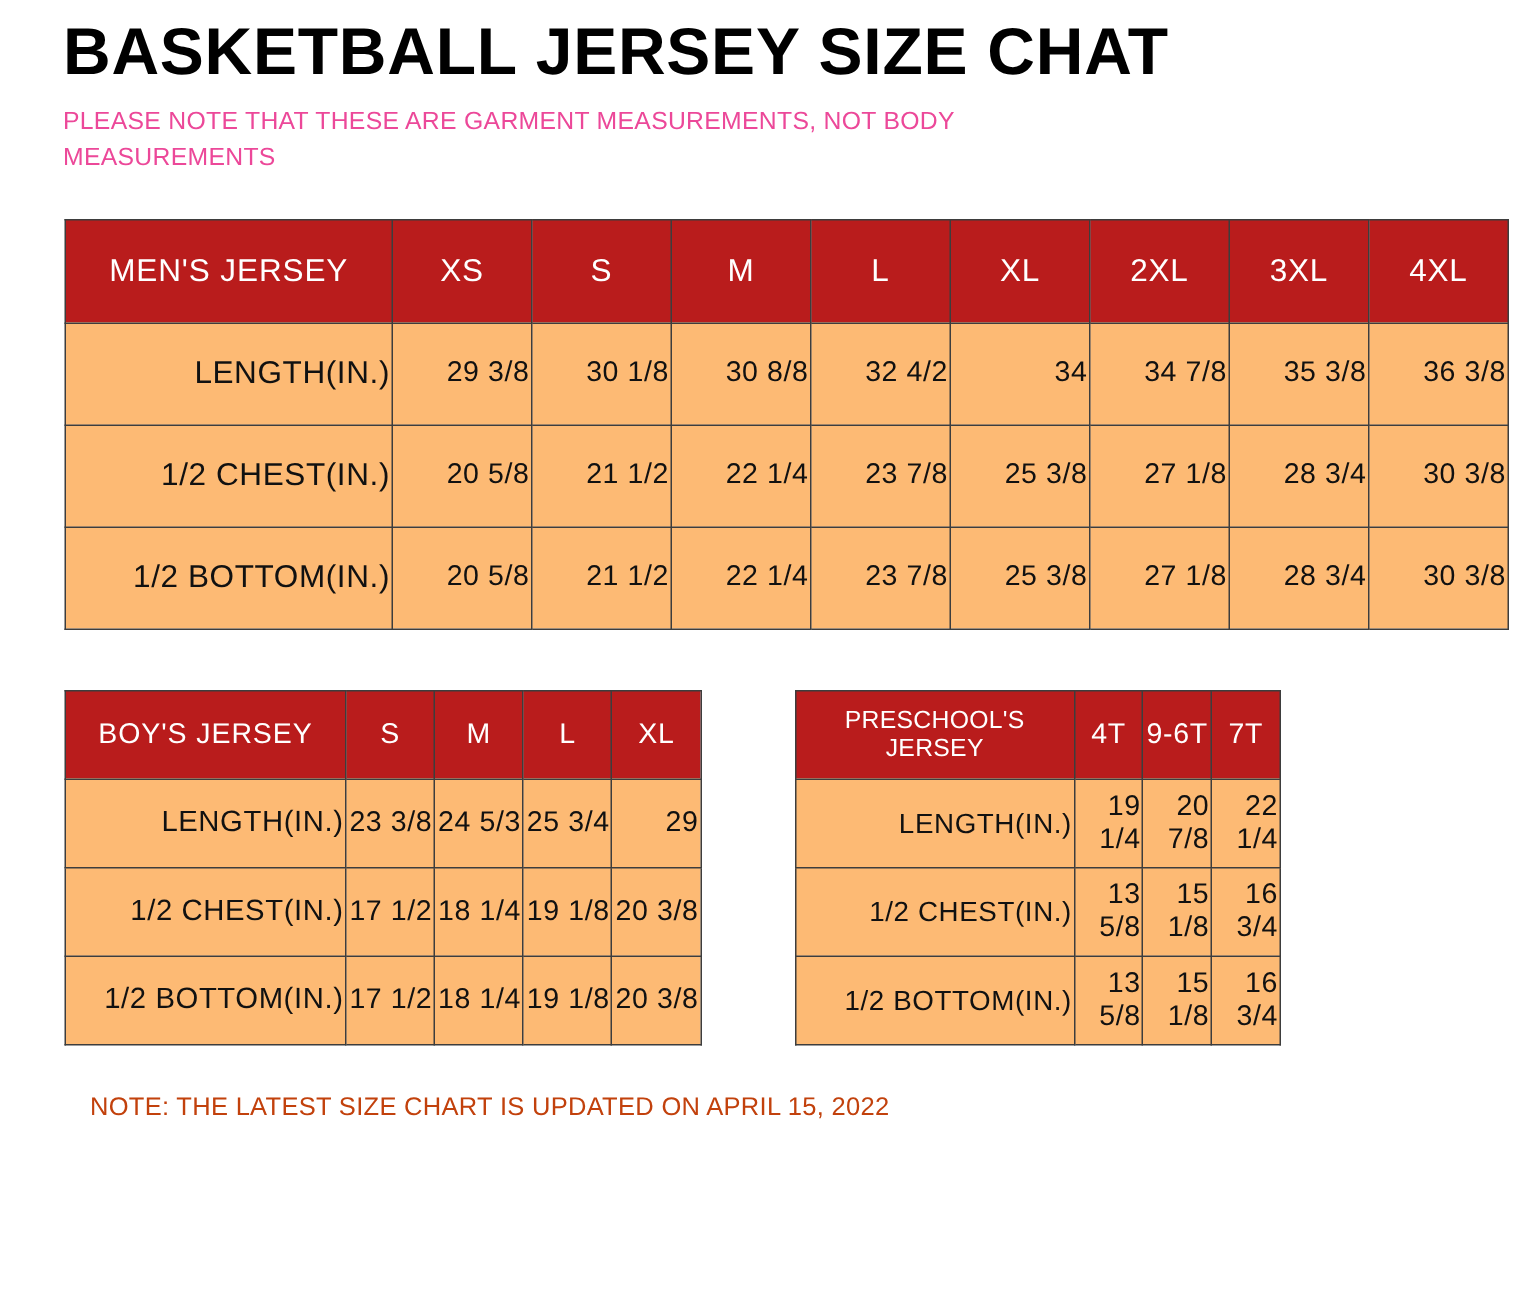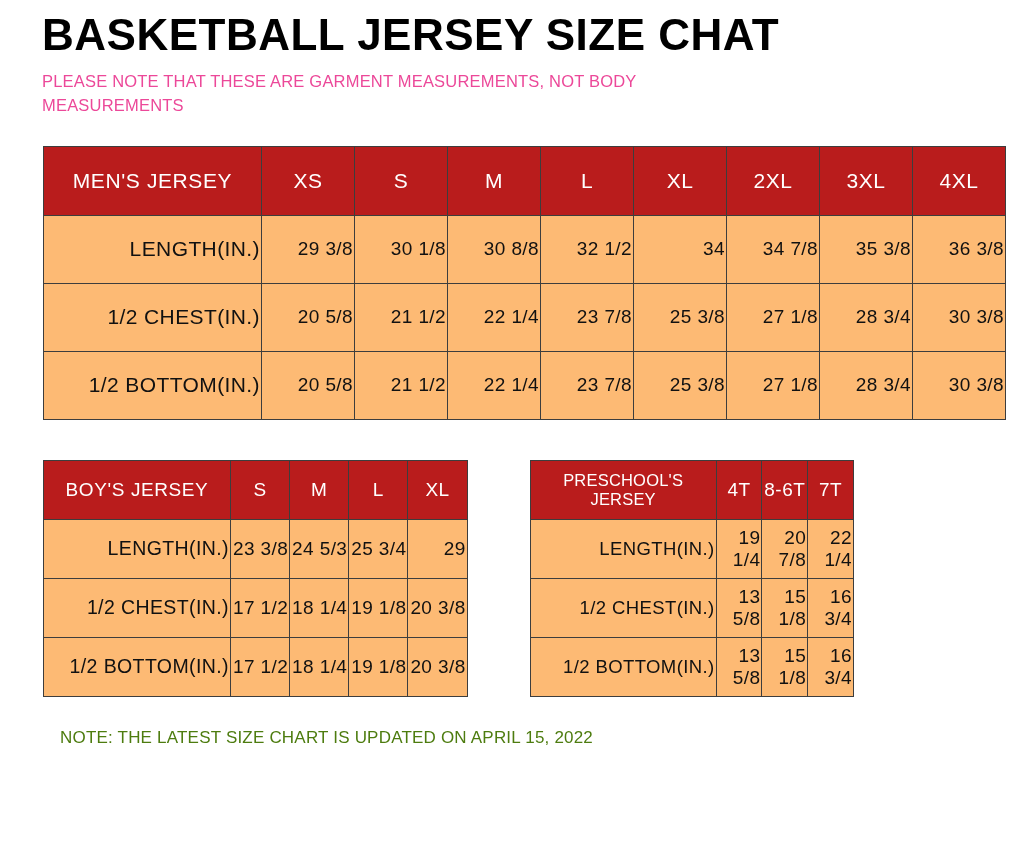--- a/index.html
+++ b/index.html
@@ -104,21 +104,21 @@
     font-size: 19px;
     height: 56px;
   }
   .lower .body-row td.label-cell { font-size: 19.5px; }
 
   #pre-table .hdr td.label-cell { font-size: 16.5px; letter-spacing: 0.2px; }
   #pre-table .hdr td { font-size: 19px; }
   #pre-table .body-row td.label-cell { font-size: 18.5px; }
 
   .note-bottom {
-    color: #4d7c0f;
+    color: #c2410c;
     font-size: 17px;
     line-height: 1.75;
     margin: 26px 0 0 30px;
     letter-spacing: 0.2px;
   }
   .note-bottom div { white-space: nowrap; }
 </style>
 </head>
 <body>
 
@@ -150,21 +150,21 @@
         <td>XL</td>
         <td>2XL</td>
         <td>3XL</td>
         <td>4XL</td>
       </tr>
       <tr class="body-row">
         <td class="label-cell">LENGTH(IN.)</td>
         <td>29 3/8</td>
         <td>30 1/8</td>
         <td>30 8/8</td>
-        <td>32 1/2</td>
+        <td>32 4/2</td>
         <td>34</td>
         <td>34 7/8</td>
         <td>35 3/8</td>
         <td>36 3/8</td>
       </tr>
       <tr class="body-row">
         <td class="label-cell">1/2 CHEST(IN.)</td>
         <td>20 5/8</td>
         <td>21 1/2</td>
         <td>22 1/4</td>
@@ -234,21 +234,21 @@
       <colgroup>
         <col class="c-label">
           <col>
           <col>
           <col>
       </colgroup>
       <tbody>
         <tr class="hdr">
           <td class="label-cell">PRESCHOOL'S JERSEY</td>
           <td>4T</td>
-          <td>8-6T</td>
+          <td>9-6T</td>
           <td>7T</td>
         </tr>
         <tr class="body-row">
           <td class="label-cell">LENGTH(IN.)</td>
           <td>19 1/4</td>
           <td>20 7/8</td>
           <td>22 1/4</td>
         </tr>
         <tr class="body-row">
           <td class="label-cell">1/2 CHEST(IN.)</td>

